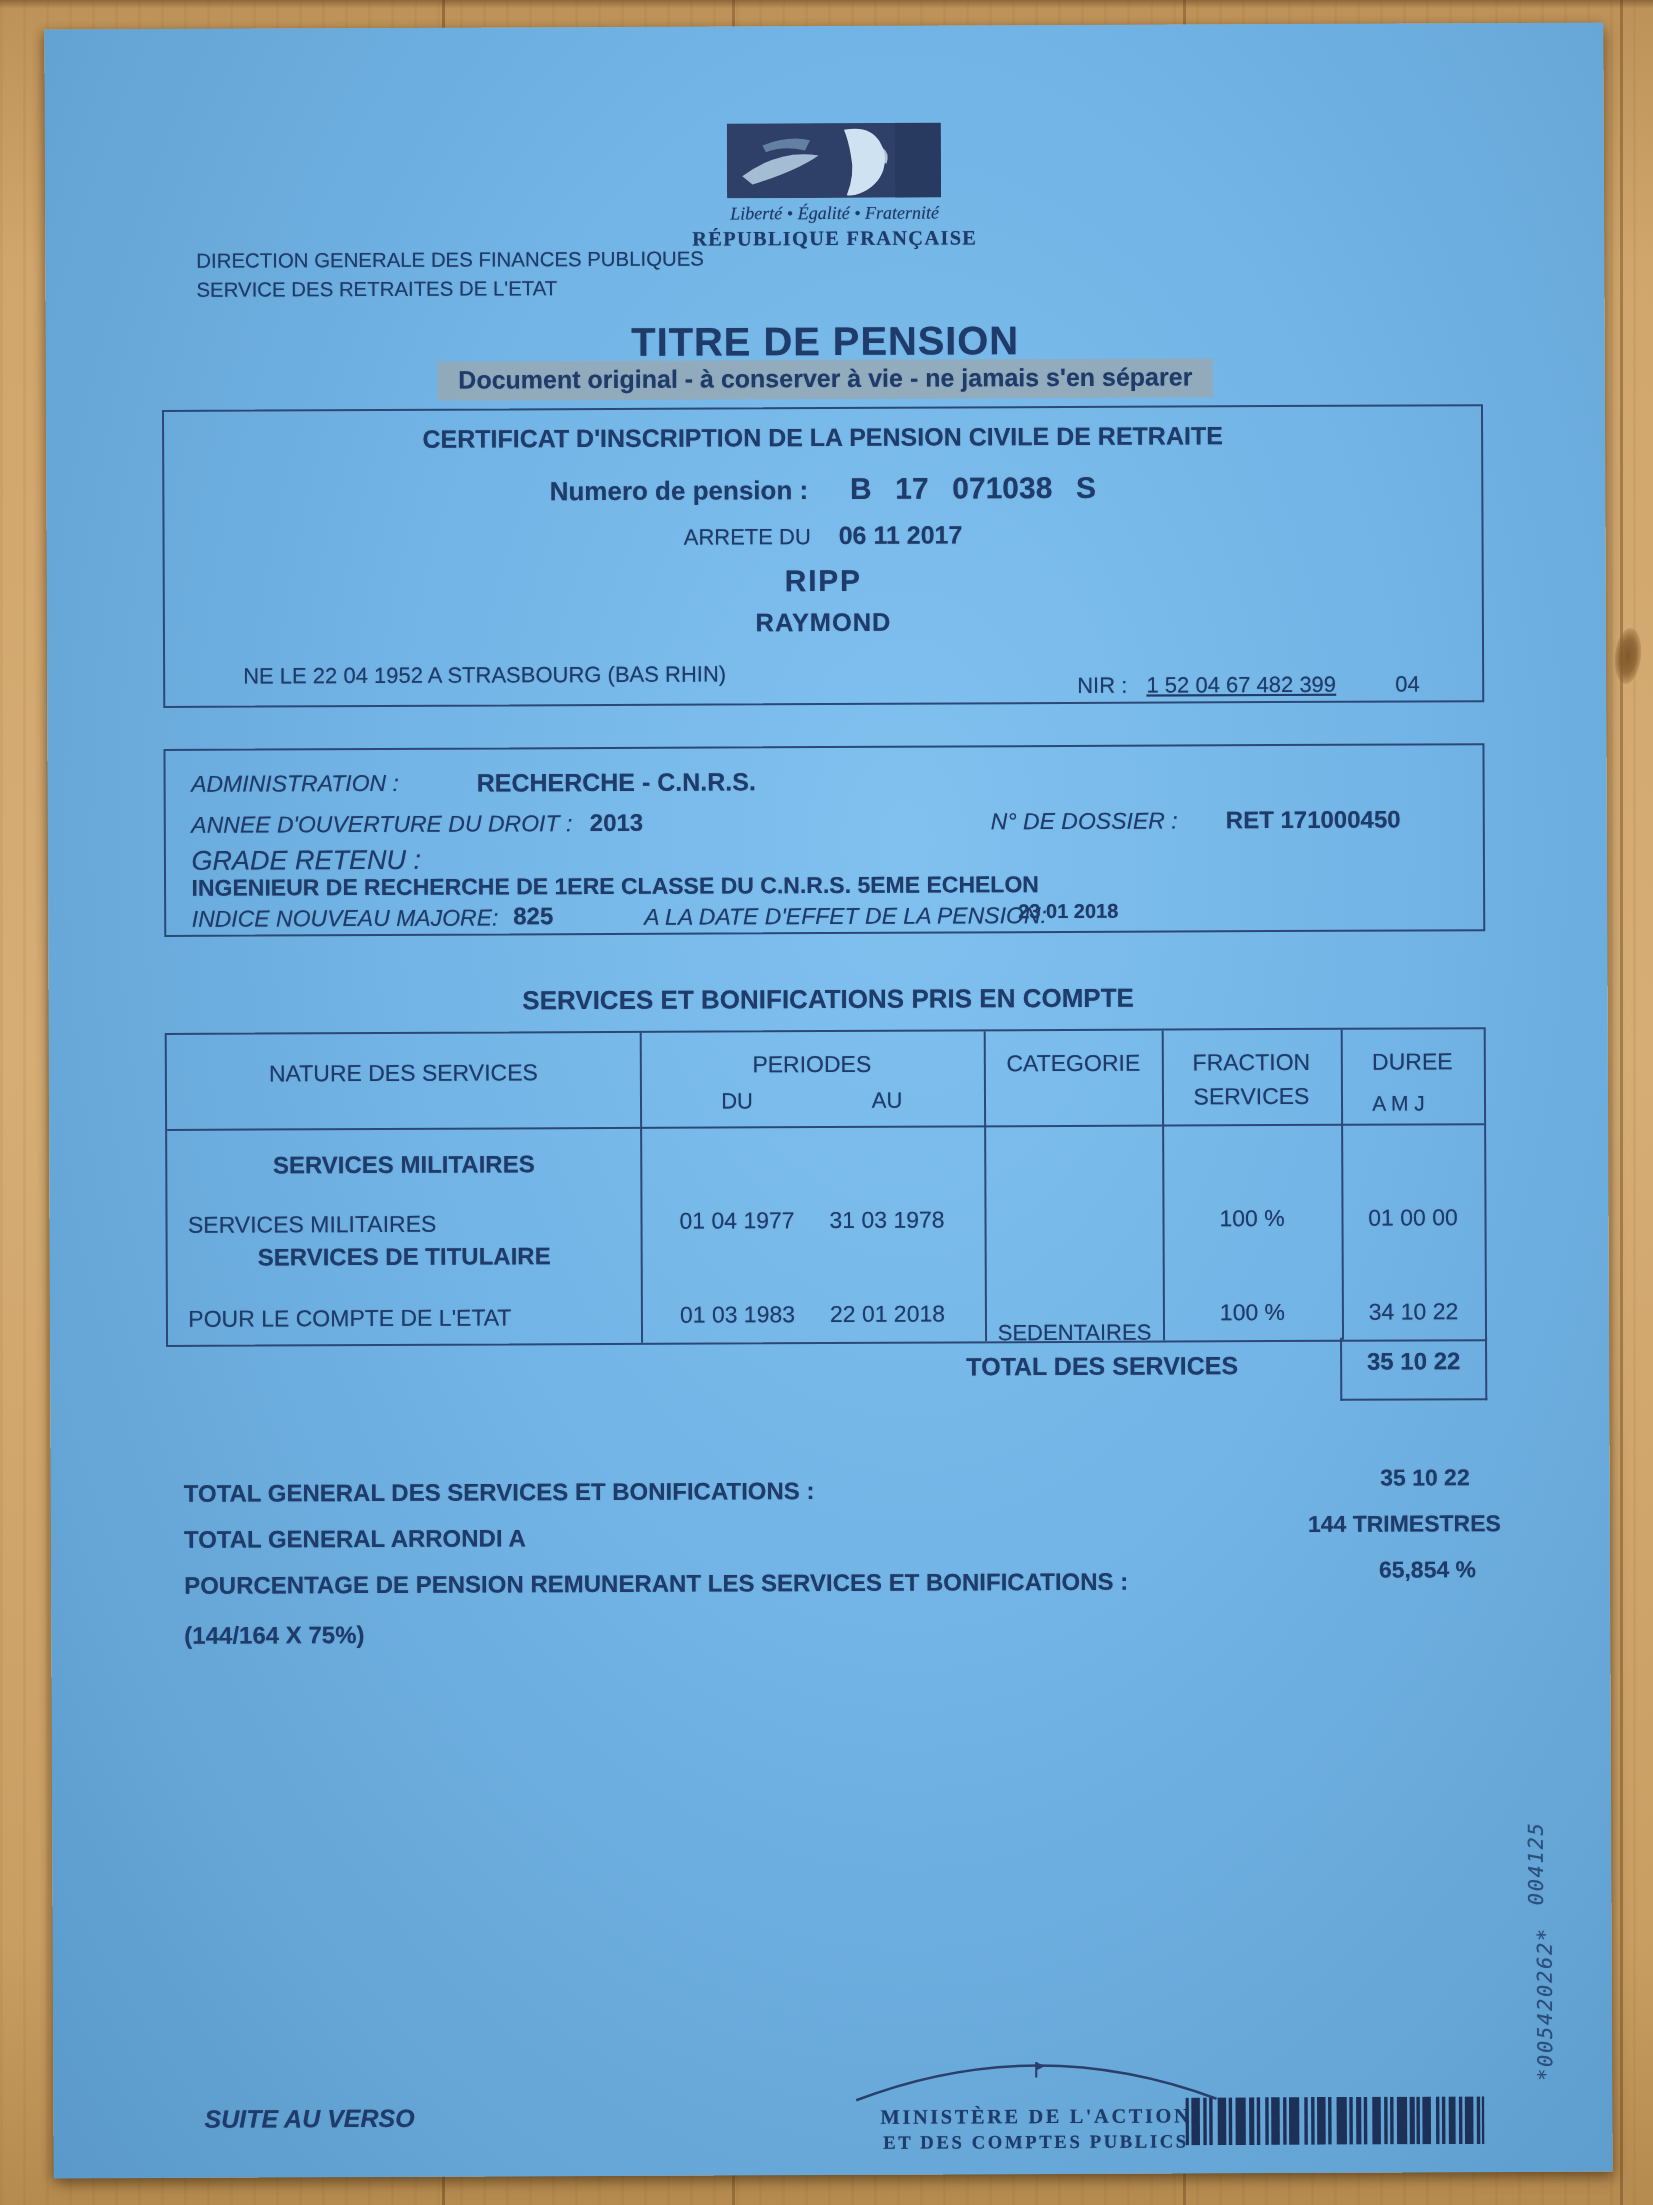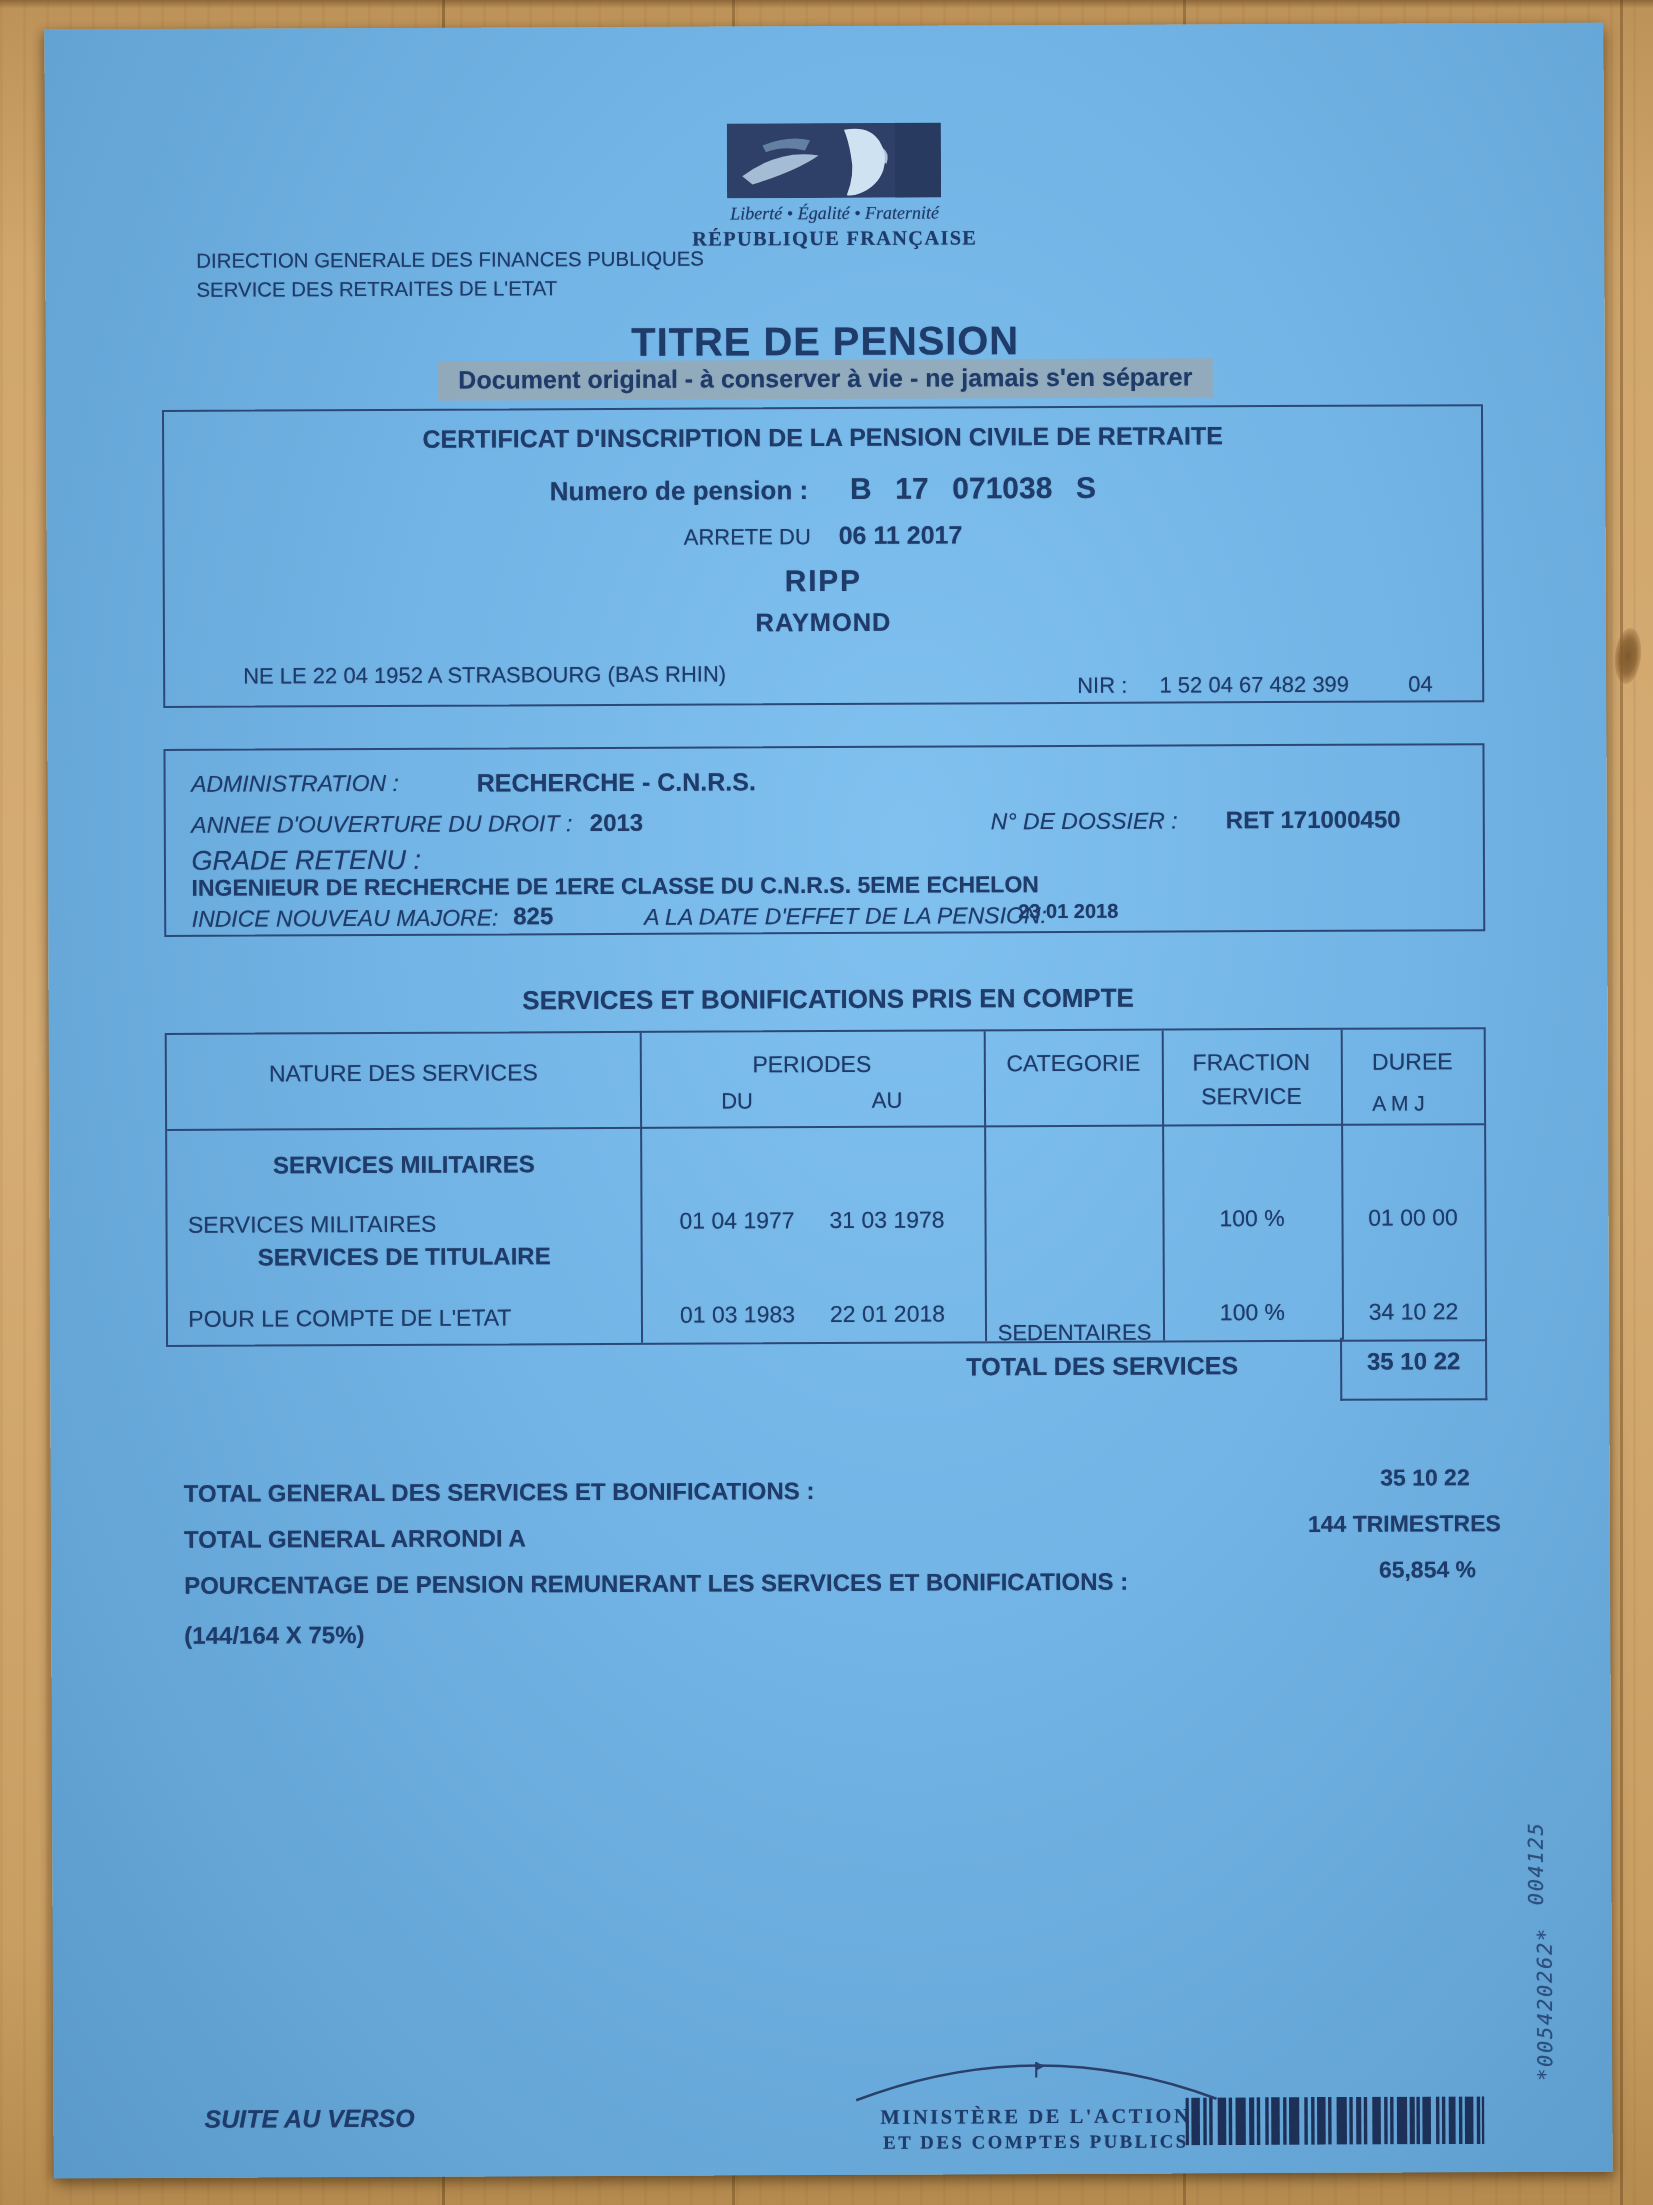--- a/index.html
+++ b/index.html
@@ -77,21 +77,21 @@
     </div>
     <div class="abs ctr txt" style="top:112px;">
       <span style="font-size:22px;">ARRETE DU</span>
       <span class="b" style="font-size:25px;margin-left:24px;">06 11 2017</span>
     </div>
     <div class="abs txt b ctr" style="top:155px;font-size:30px;letter-spacing:1.7px;">RIPP</div>
     <div class="abs txt b ctr" style="top:199px;font-size:25.5px;letter-spacing:0.9px;">RAYMOND</div>
     <div class="abs txt" style="left:78px;top:252px;font-size:22px;">NE LE 22 04 1952 A STRASBOURG (BAS RHIN)</div>
     <div class="abs txt" style="left:912px;top:265px;font-size:22px;">
       <span>NIR :</span>
-      <span style="margin-left:26px;">1 52 04 67 482 399</span>
+      <span style="margin-left:13px;text-decoration:underline;">1 52 04 67 482 399</span>
       <span style="margin-left:53px;">04</span>
     </div>
   </div>
 
   <div class="abs box" style="left:116px;top:720px;width:1317px;height:184px;">
     <div class="abs txt i" style="left:25.5px;top:20.4px;font-size:23px;">ADMINISTRATION :</div>
     <div class="abs txt b" style="left:311px;top:18.7px;font-size:25px;">RECHERCHE - C.N.R.S.</div>
 
     <div class="abs txt i" style="left:25.5px;top:61px;font-size:23px;">ANNEE D'OUVERTURE DU DROIT :</div>
     <div class="abs txt b" style="left:424px;top:60px;font-size:24px;">2013</div>
@@ -115,21 +115,21 @@
     <div class="vline" style="left:995px;"></div>
     <div class="vline" style="left:1174px;"></div>
     <div class="abs" style="left:0;right:0;top:94px;height:1.7px;background:#2c4878;"></div>
 
     <div class="abs txt ctr" style="left:0;width:473px;right:auto;top:25.5px;font-size:23px;">NATURE DES SERVICES</div>
     <div class="abs txt ctr" style="left:473px;width:344px;right:auto;top:18.7px;font-size:23px;">PERIODES</div>
     <div class="abs txt ctr" style="left:523px;width:94px;right:auto;top:56px;font-size:22px;">DU</div>
     <div class="abs txt ctr" style="left:673px;width:94px;right:auto;top:56px;font-size:22px;">AU</div>
     <div class="abs txt ctr" style="left:817px;width:179px;right:auto;top:18.7px;font-size:23px;">CATEGORIE</div>
     <div class="abs txt ctr" style="left:995px;width:179px;right:auto;top:18.7px;font-size:23px;">FRACTION</div>
-    <div class="abs txt ctr" style="left:995px;width:179px;right:auto;top:53px;font-size:23px;">SERVICE</div>
+    <div class="abs txt ctr" style="left:995px;width:179px;right:auto;top:53px;font-size:23px;">SERVICES</div>
     <div class="abs txt ctr" style="left:1174px;width:143px;right:auto;top:18.7px;font-size:23px;text-align:center;">DUREE</div>
     <div class="abs txt ctr" style="left:1174px;width:115px;right:auto;top:62px;font-size:21px;">A  M  J</div>
 
     <div class="abs txt b ctr" style="left:0;width:473px;right:auto;top:117px;font-size:24px;">SERVICES MILITAIRES</div>
 
     <div>
       <div class="abs txt" style="left:20.4px;top:177px;font-size:23px;">SERVICES MILITAIRES</div>
       <div class="abs txt ctr" style="left:476px;width:187px;right:auto;top:175px;font-size:23px;">01 04 1977</div>
       <div class="abs txt ctr" style="left:626px;width:187px;right:auto;top:175px;font-size:23px;">31 03 1978</div>
       <div class="abs txt ctr" style="left:817px;width:179px;right:auto;top:175px;font-size:22px;"></div>

